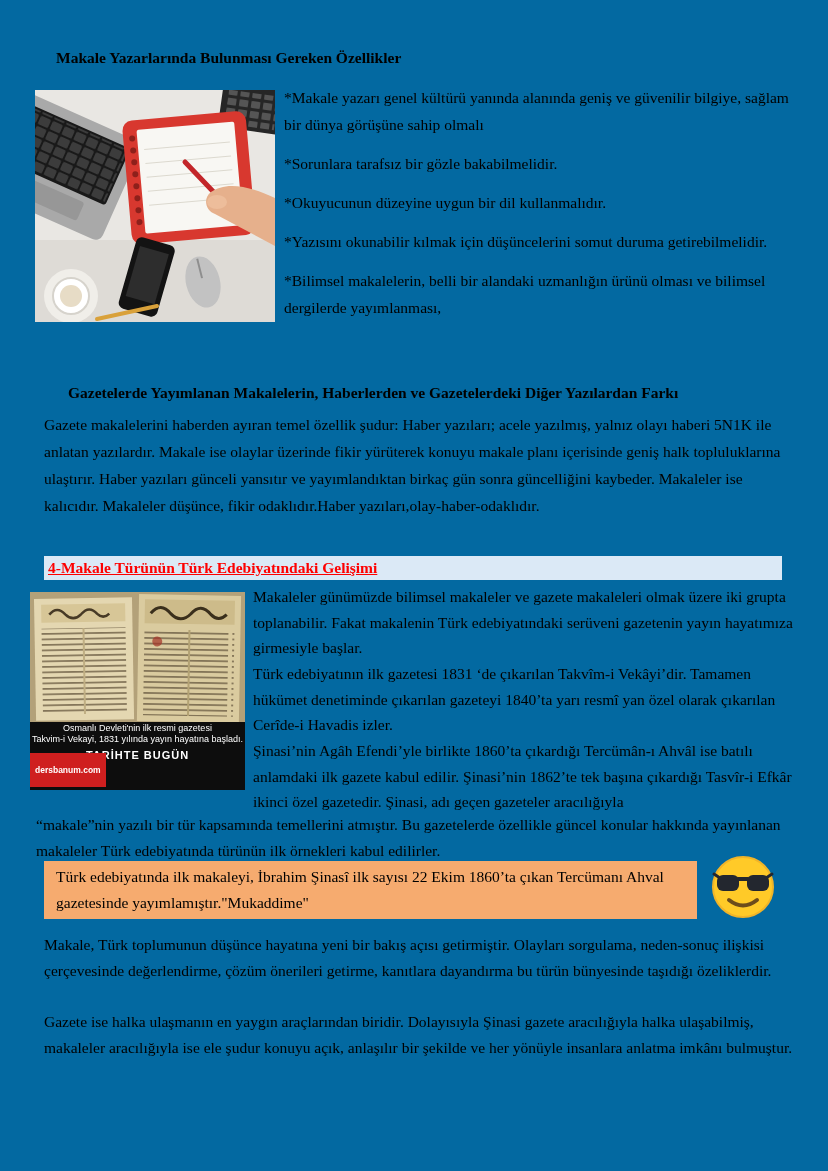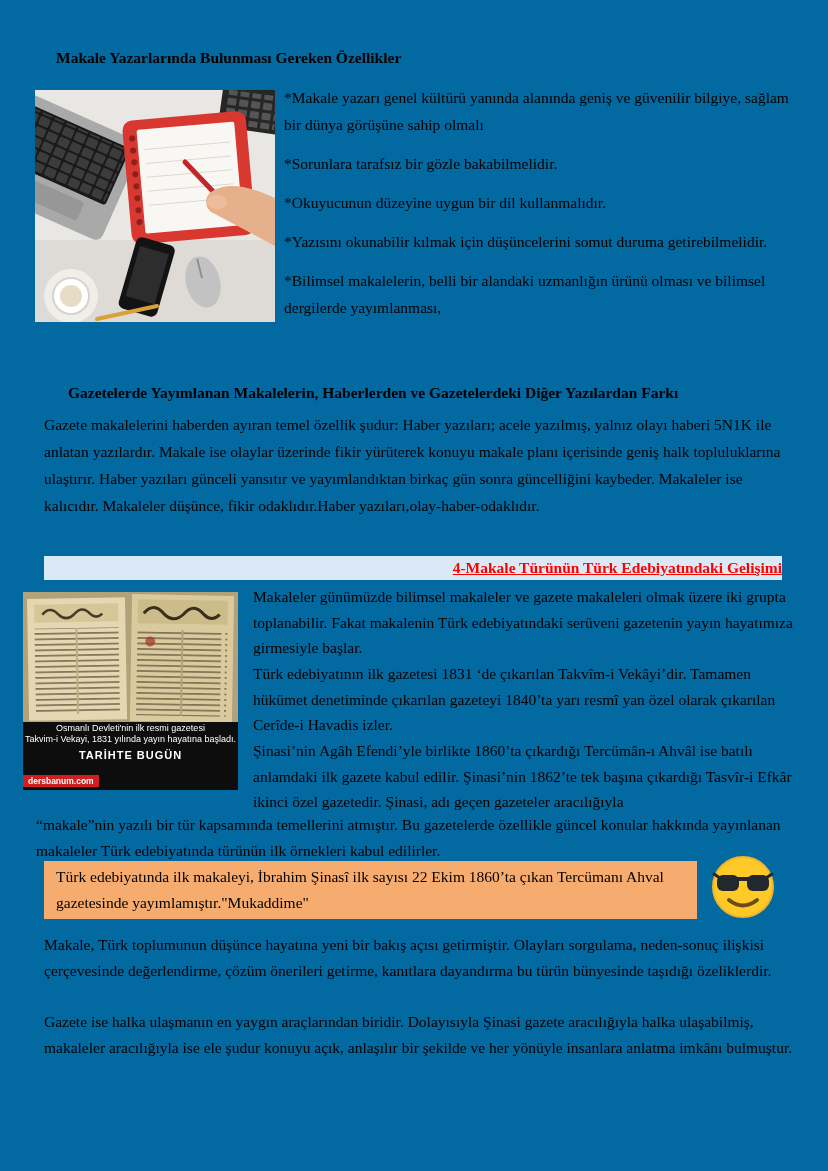--- a/index.html
+++ b/index.html
@@ -18,41 +18,41 @@
   .title1 { left:56px; top:49px; width:700px; }
   .img1 { left:35px; top:90px; width:240px; height:232px; overflow:hidden; }
   .bullets { left:284px; top:84px; width:508px; }
   .bullets p { margin-bottom:12px; }
 
   
   .title2 { left:48px; top:384px; width:744px;margin-left:20px; }
   .para2 { left:44px; top:411px; width:750px; }
 
   
-  .bar3 { left:44px; top:556px; width:738px; height:24px; background:#dbe9f6;text-align:right; }
+  .bar3 { left:44px; top:556px; width:738px; height:24px; background:#dbe9f6; }
   .bar3 span {
     display:inline-block; padding-left:4px; font-size:15.5px; font-weight:bold;
     color:#fe0000; text-decoration:underline; line-height:24px;
   }
-  .img2 { left:23px; top:592px; width:215px; height:198px; overflow:hidden; }
+  .img2 { left:30px; top:592px; width:215px; height:198px; overflow:hidden; }
   .p30 { left:253px; top:584px; width:545px; }
   .p31 { left:253px; top:661px; width:545px; }
   .p32 { left:253px; top:738px; width:545px; }
   .p33 { left:36px;  top:812px; width:758px; }
 
   
   .np-caption {
     position:absolute; left:0; top:131px; width:215px; height:67px;
     color:#fff; text-align:center; font-family:"Liberation Sans",sans-serif;
   }
   .np-line { font-size:9px; line-height:11px; }
   .np-badge { margin-top:4px; font-size:11px; font-weight:bold; letter-spacing:1px; }
   .np-site {
     position:absolute; left:0; bottom:3px; background:#cf1f1f; color:#fff;
-    font-size:8.5px; font-weight:bold; padding:1px 5px;
+    font-size:8.5px; font-weight:bold; padding:12px 5px;
   }
 
   
   .highlight {
     left:44px; top:861px; width:653px; background:#f6ab6f; padding:3px 8px;
   }
   .highlight p { font-size:15.5px; line-height:26px; }
   .emoji { left:711px; top:855px; width:64px; height:64px; }
 
   

